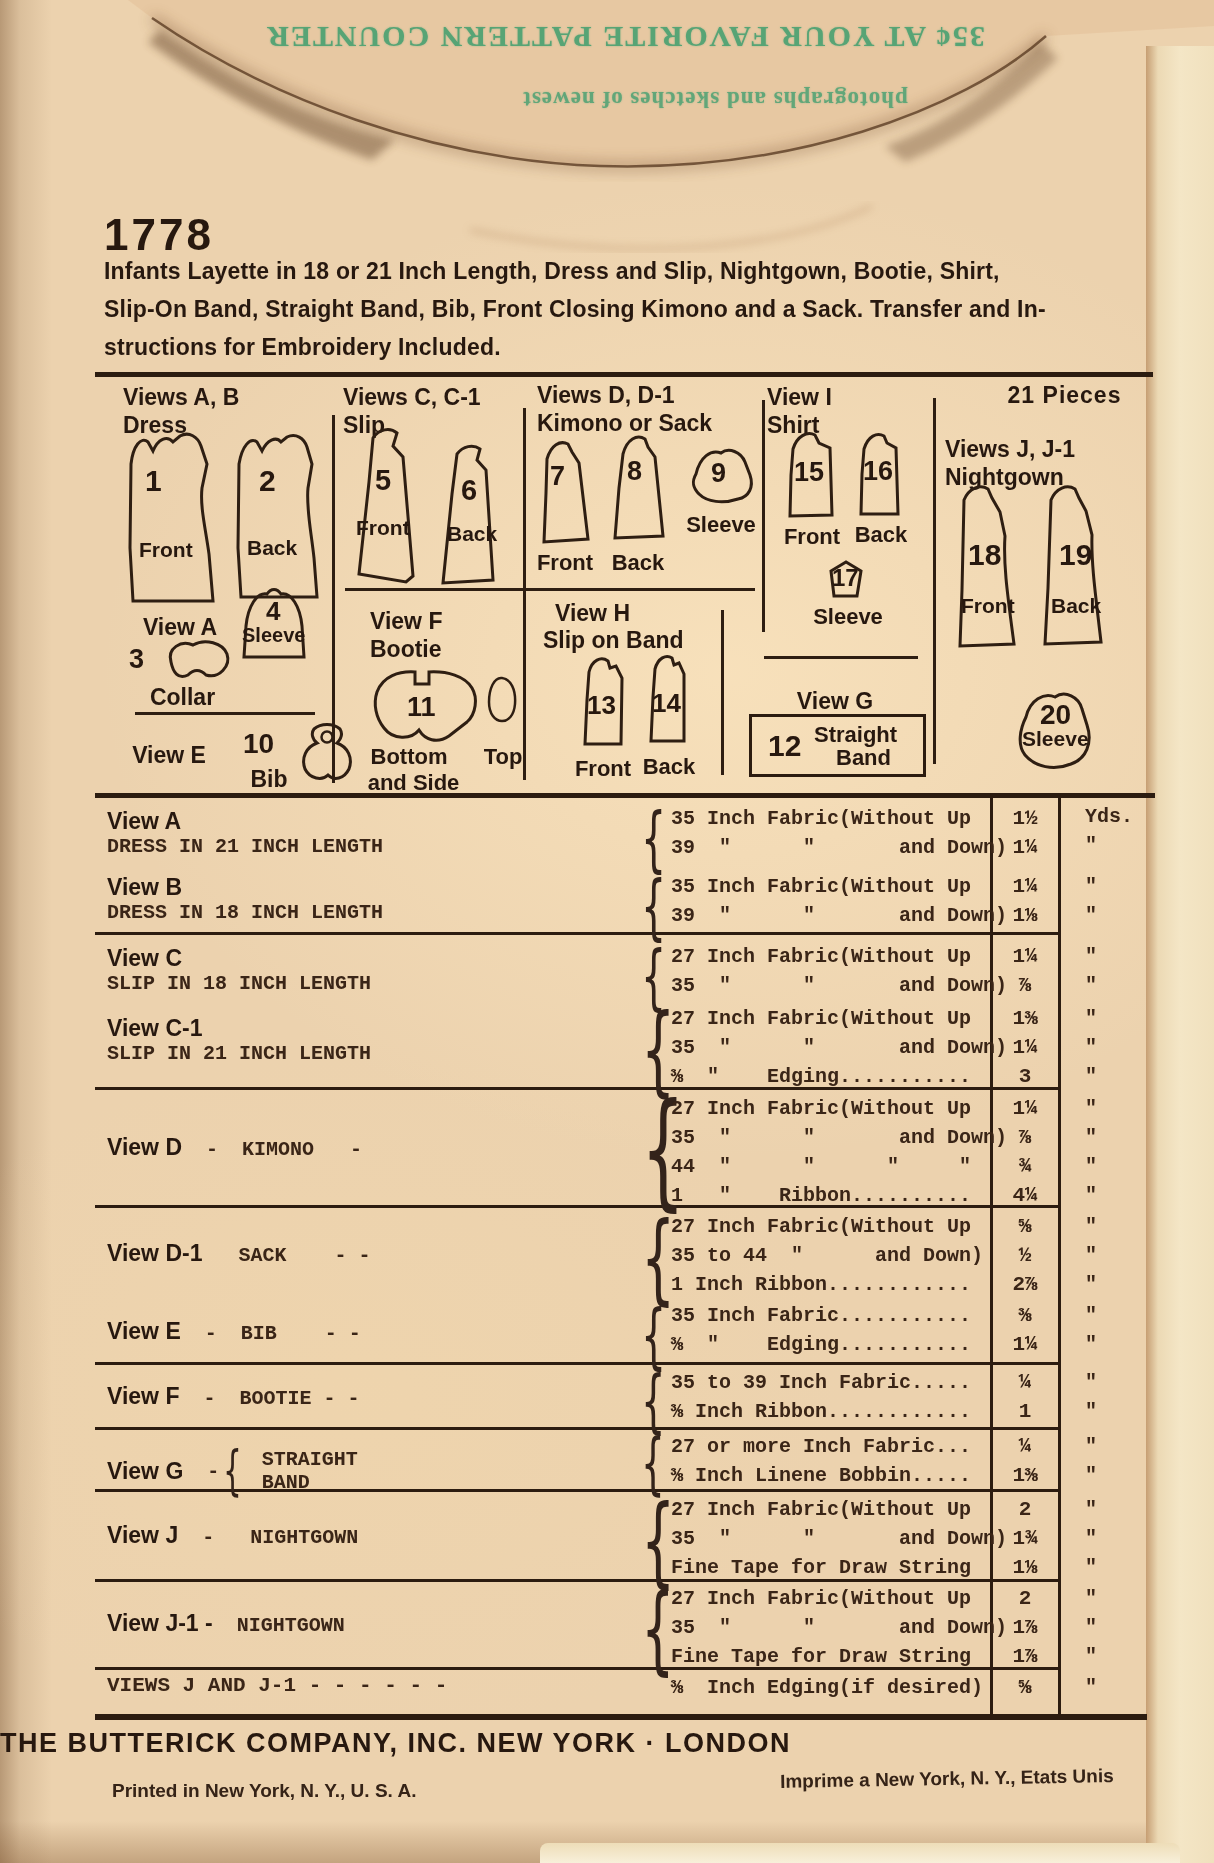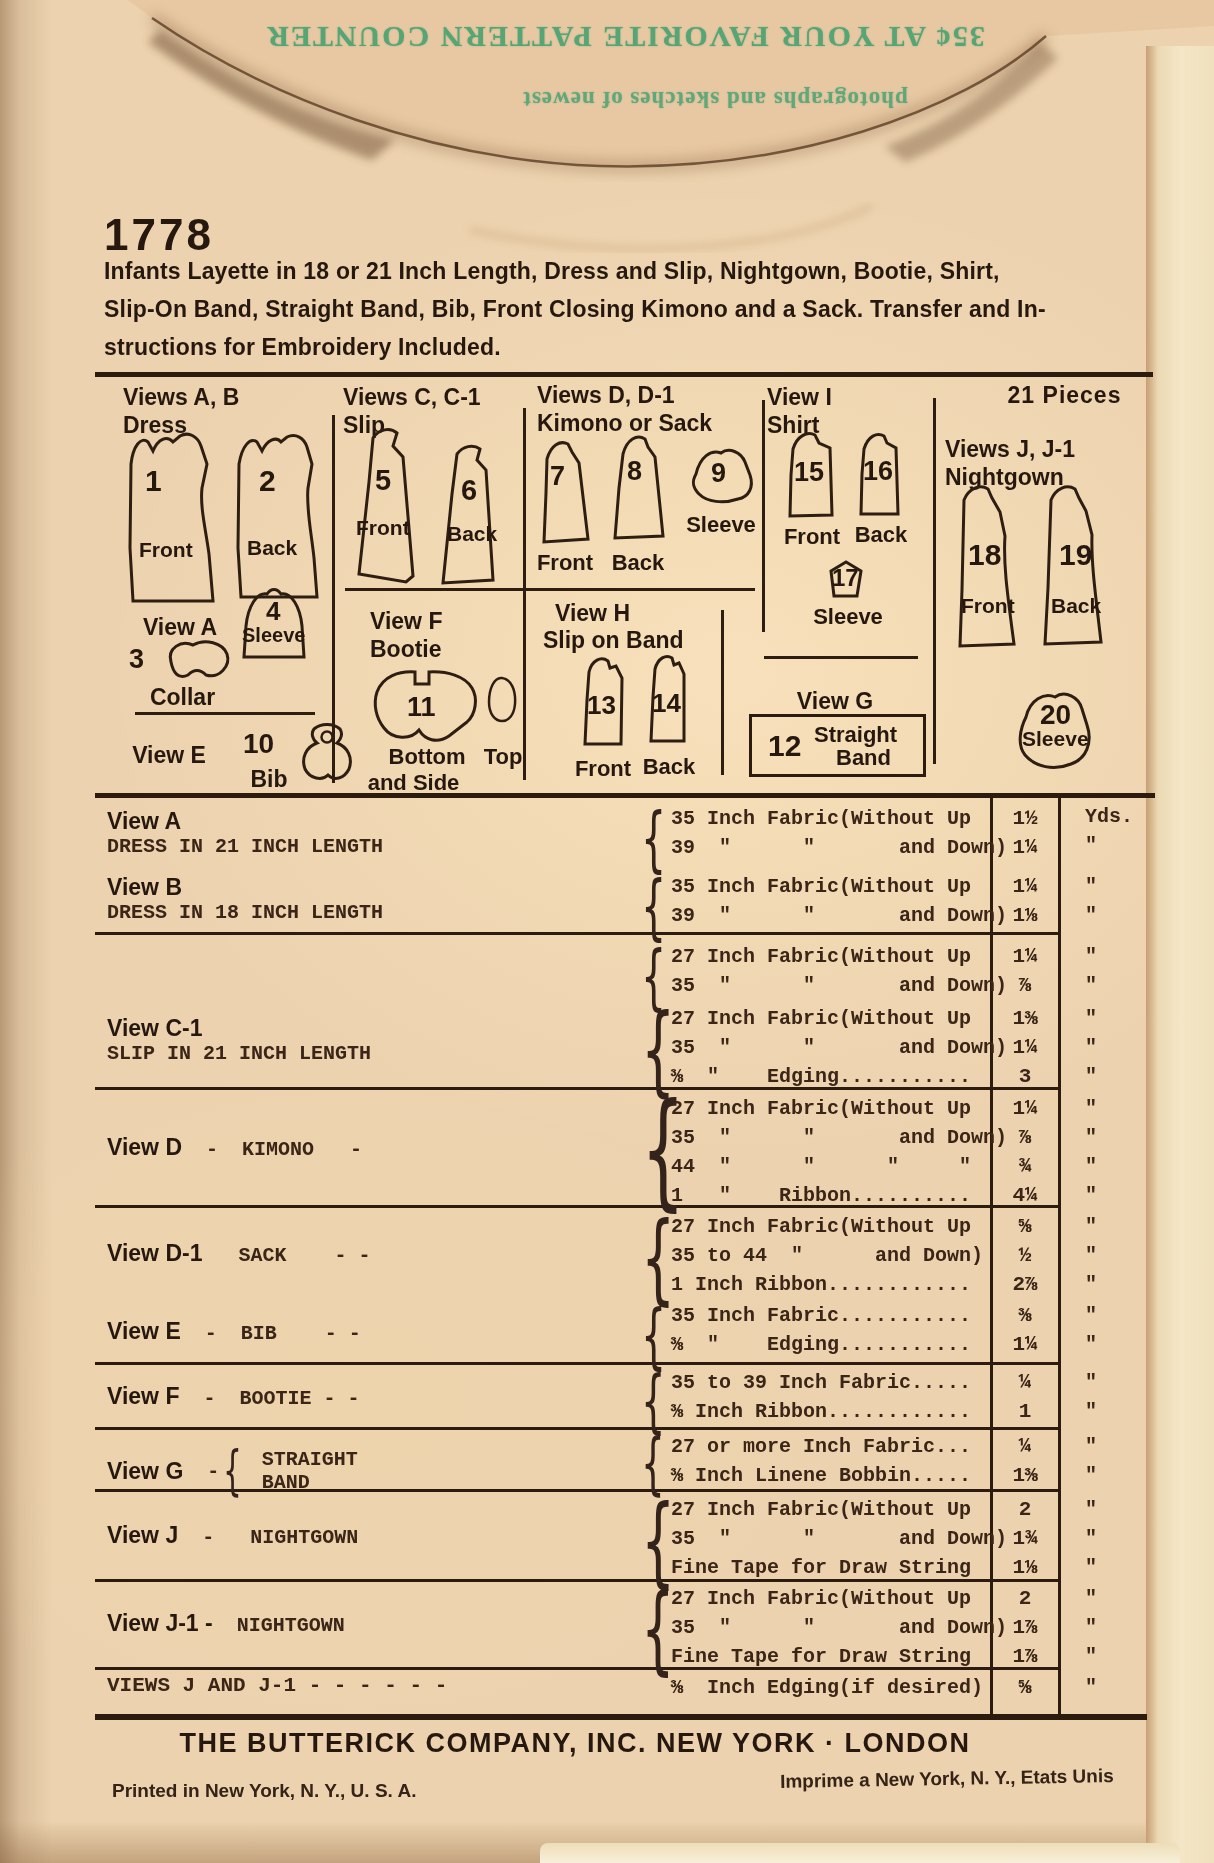--- a/index.html
+++ b/index.html
@@ -46,21 +46,21 @@
   .vdesc{font-family:"Liberation Mono",monospace;font-weight:700;font-size:20px;color:#3a2517;white-space:pre;}
   .clines,.cvals,.cdit{position:absolute;font-family:"Liberation Mono",monospace;font-weight:700;
         font-size:20px;line-height:29px;color:#3a2517;white-space:pre;}
   .clines{left:576px;}
   .cvals{left:900px;width:60px;text-align:center;font-size:21px;}
   .cdit{left:990px;}
   .vline{position:absolute;top:0;width:2.5px;height:100%;background:#2c1c10;}
   .brace{position:absolute;left:546px;font-family:"DejaVu Sans",sans-serif;font-weight:400;
          color:#33231a;line-height:1;transform-origin:left top;transform:scale(.55,1);}
   
-  .footer-company{position:absolute;left:0;top:1728px;width:1150px;text-align:center;
+  .footer-company{position:absolute;left:0;top:1728px;width:1150px;
         font-size:27px;letter-spacing:1.5px;z-index:3;}
   .footer-small{color:#352317;font-family:"Liberation Sans",sans-serif;font-weight:700;}
 </style>
 </head>
 <body>
 
 <div class="page">
   <div class="paper"></div>
   <div class="right-strip"></div>
   <div class="bottom-sliver"></div>
@@ -166,21 +166,21 @@
       <svg width="115" height="82" viewBox="0 0 115 82">
           <path d="M12 30 C18 14 34 9 50 10 L50 22 L64 22 L64 10 C82 9 100 14 107 26 C113 36 111 52 102 60 L84 74 C72 82 60 78 54 68 C46 78 28 78 19 66 C11 56 8 42 12 30 Z" fill="none" stroke="#2e1e12" stroke-width="3"></path>
         </svg>
       <span class="pnum" style="left:42px;top:30px;font-size:27px">11</span>
     </div>
     <div class="piece" style="left:390px;top:302px">
       <svg width="34" height="50" viewBox="0 0 34 50">
           <path d="M17 4 C26 5 31 16 30 30 C29 42 23 47 17 47 C10 47 4 40 4 28 C4 15 9 3 17 4 Z" fill="none" stroke="#2e1e12" stroke-width="2.5"></path>
         </svg>
     </div>
-    <div class="sans dlabel" style="left:276px;top:372px;width:112px;font-size:22px">Bottom</div>
+    <div class="sans dlabel" style="left:258px;top:372px;width:112px;font-size:22px">Bottom</div>
     <div class="sans dlabel" style="left:383px;top:372px;width:50px;font-size:22px">Top</div>
     <div class="sans dlabel" style="left:256px;top:398px;width:125px;font-size:22px">and Side</div>
 
     <div class="sans dtitle" style="left:442px;top:10px;width:230px">Views D, D-1</div>
     <div class="sans dtitle" style="left:442px;top:38px;width:230px">Kimono or Sack</div>
     <div class="piece" style="left:437px;top:63px">
       <svg width="66" height="112" viewBox="0 0 66 112">
           <path d="M15 24 C19 10 28 5 36 9 L40 17 L47 28 L56 104 L12 107 L14 58 Z" fill="none" stroke="#2e1e12" stroke-width="3"></path>
         </svg>
       <span class="pnum" style="left:18px;top:26px;font-size:27px">7</span>
@@ -298,20 +298,24 @@
             <div class="vdesc">DRESS IN 18 INCH LENGTH</div>
           </div>
         <span class="brace" style="top:6px;font-size:72px">{</span>
         <div class="clines" style="top:8px"><div>35 Inch Fabric(Without Up</div><div>39  "      "       and Down)</div></div>
         <div class="cvals" style="top:8px"><div>1¼</div><div>1⅛</div></div>
         <div class="cdit" style="top:8px"><div>"</div><div>"</div></div>
       </div>
       <div class="sep"></div>
 
       <div class="tblock" style="height:66px">
+        <div class="vlabel" style="top:10px">
+            <div class="vname">View C</div>
+            <div class="vdesc">SLIP IN 18 INCH LENGTH</div>
+          </div>
         <span class="brace" style="top:5px;font-size:72px">{</span>
         <div class="clines" style="top:7px"><div>27 Inch Fabric(Without Up</div><div>35  "      "       and Down)</div></div>
         <div class="cvals" style="top:7px"><div>1¼</div><div>⅞</div></div>
         <div class="cdit" style="top:7px"><div>"</div><div>"</div></div>
       </div>
 
       <div class="tblock" style="height:86px">
         <div class="vlabel" style="top:14px">
             <div class="vname">View C-1</div>
             <div class="vdesc">SLIP IN 21 INCH LENGTH</div>

